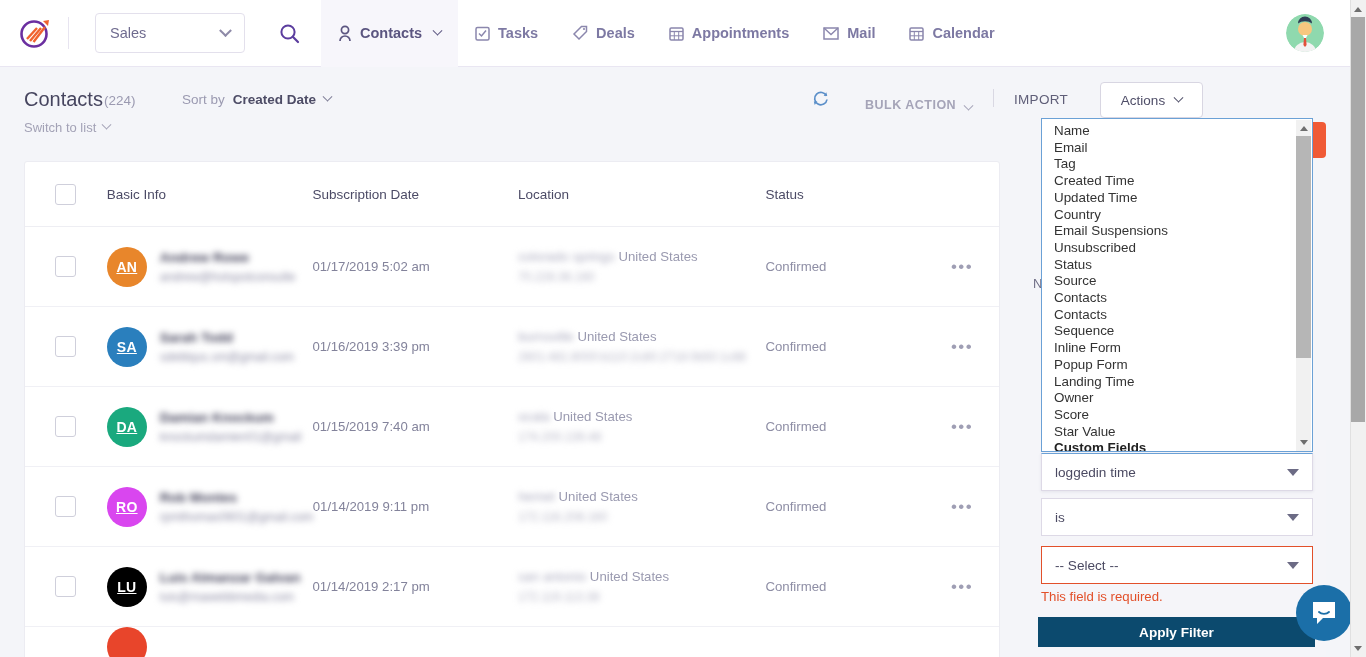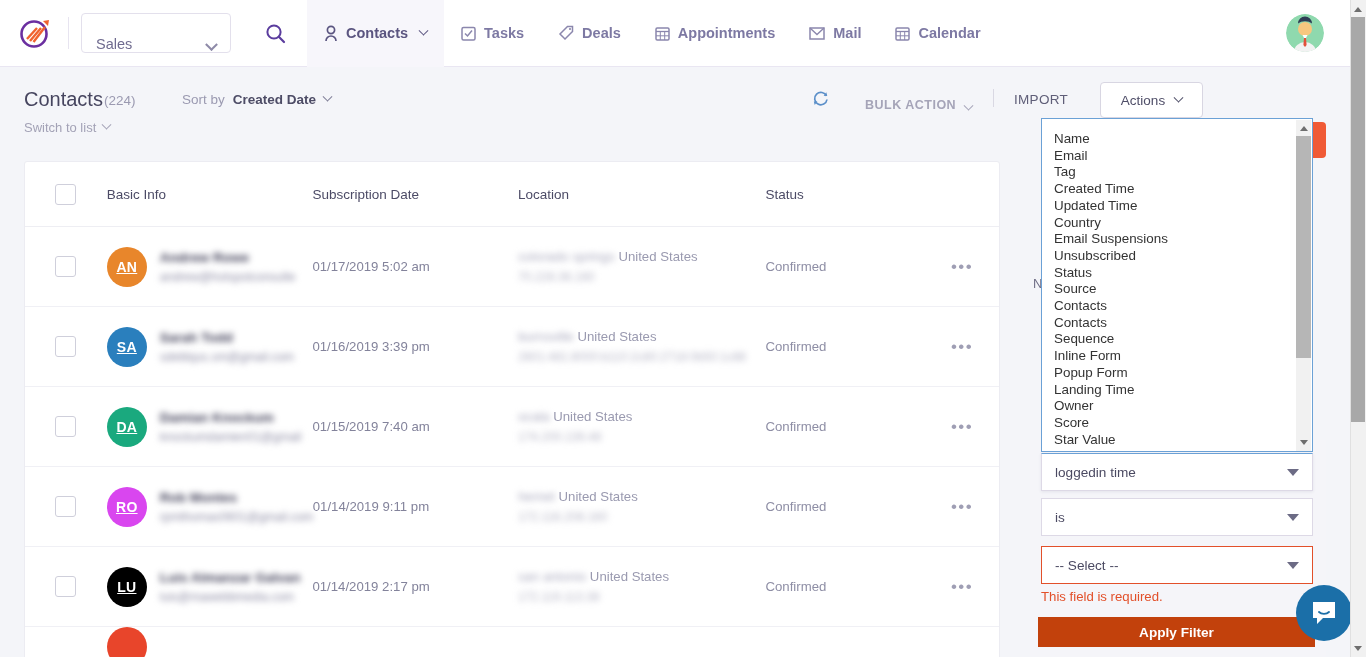--- a/index.html
+++ b/index.html
@@ -16,23 +16,23 @@
   .topnav {
     position: absolute; top: 0; left: 0; width: 1350px; height: 67px;
     background: #ffffff; border-bottom: 1px solid #e9e6f2;
     display: flex; align-items: center;
   }
   .logo { width: 56px; display:flex; align-items:center; justify-content:center; margin-left: 8px;}
   .logo svg { display:block; }
   .nav-sep { width:1px; height:32px; background:#e7e4f0; margin: 0 6px 0 4px; }
 
   .sales-select {
-    margin-left: 6px; width: 150px; height: 40px;
+    margin-left: 20px; width: 150px; height: 40px;
     border: 1px solid #e3e0ec; border-radius: 4px; background:#fff;
-    display:flex; align-items:flex-end; justify-content:space-between;
+    display:flex; align-items:center; justify-content:space-between;
     padding: 0 14px; color:#6f6b8f; font-size: 14.5px; font-weight: 500;
   }
   .chev { display:inline-block; width:9px; height:9px; border-right:2px solid #8e8aa8; border-bottom:2px solid #8e8aa8; transform: rotate(45deg) translate(-2px,-2px); }
   .chev.sm { width:7px; height:7px; border-width:1.6px; }
 
   .searchbtn { margin-left: 24px; width:40px; height:40px; display:flex; align-items:center; justify-content:center; }
 
   .navitems { display:flex; align-items:center; height:67px; margin-left: 12px; }
   .navitem {
     display:flex; align-items:center; gap:8px; height:67px; padding: 0 17px;
@@ -100,21 +100,21 @@
   .status-cell { font-size:13.2px; color:#8e8ea5; }
   .dots { color:#9f9eb4; font-size:17px; letter-spacing:1.5px; line-height:1; }
   .row.partial { height:40px; overflow:hidden; border-bottom:none; }
 
   
   .hidden-label { position:absolute; left:1033px; top:276px; font-size:13px; color:#6f6e86; z-index:1;}
 
   .fieldlist {
     position:absolute; left:1041px; top:118px; width:272px; height:334px;
     background:#fff; border:1px solid #6ba1d6; overflow:hidden; z-index:30;
-    padding-top:12px;
+    padding-top:4px;
   }
   .fl-inner { padding-left: 12px; padding-right: 22px; }
   .fl-item { font-size:13.4px; color:#333333; line-height:16.7px; padding:0; white-space:nowrap; }
   .fl-item.bold { font-weight:700; color:#222; }
   .fl-scroll { position:absolute; right:1px; top:1px; width:15px; height:332px; background:#f1f1f1; }
   .fl-up, .fl-down { position:absolute; right:1px; width:15px; height:16px; background:#f1f1f1; display:flex; align-items:center; justify-content:center;}
   .fl-up { top:1px; } .fl-down { bottom:1px; }
   .arr-up { width:0;height:0;border-left:4px solid transparent;border-right:4px solid transparent;border-bottom:5px solid #6e6e6e;}
   .arr-dn { width:0;height:0;border-left:4px solid transparent;border-right:4px solid transparent;border-top:5px solid #6e6e6e;}
   .fl-thumb { position:absolute; right:1px; top:17px; width:15px; height:222px; background:#b6b6b6; }
@@ -124,21 +124,21 @@
     border:1px solid #ddd9e6; display:flex; align-items:center; padding:0 13px;
     justify-content:space-between; font-size:13.6px; color:#4b4a62; z-index:20;
   }
   .sel-field { top:453px; border-top-color:#6ba1d6; box-shadow: 0 1px 3px rgba(60,50,90,.09); }
   .sel-op { top:498px; }
   .sel-val { top:546px; border:1px solid #e2502a; }
   .caret-dn { width:0;height:0;border-left:6px solid transparent;border-right:6px solid transparent;border-top:7px solid #6c6b85; }
   .err-msg { position:absolute; left:1041px; top:589px; font-size:13.2px; color:#e2502a; z-index:20;}
   .apply-btn {
     position:absolute; left:1038px; top:617px; width:277px; height:30px;
-    background:#c2410c; color:#fff; font-size:13.6px; font-weight:600;
+    background:#0c4a6e; color:#fff; font-size:13.6px; font-weight:600;
     display:flex; align-items:center; justify-content:center; z-index:20;
   }
   .panel-bg { position:absolute; left:1030px; top:440px; width:296px; height:217px; background:#f5f5f9; z-index:10; }
 
   
   .intercom {
     position:absolute; right:14px; bottom:16px; width:56px; height:56px; border-radius:50%;
     background:#1b6fa8; display:flex; align-items:center; justify-content:center; z-index:60;
   }
 

